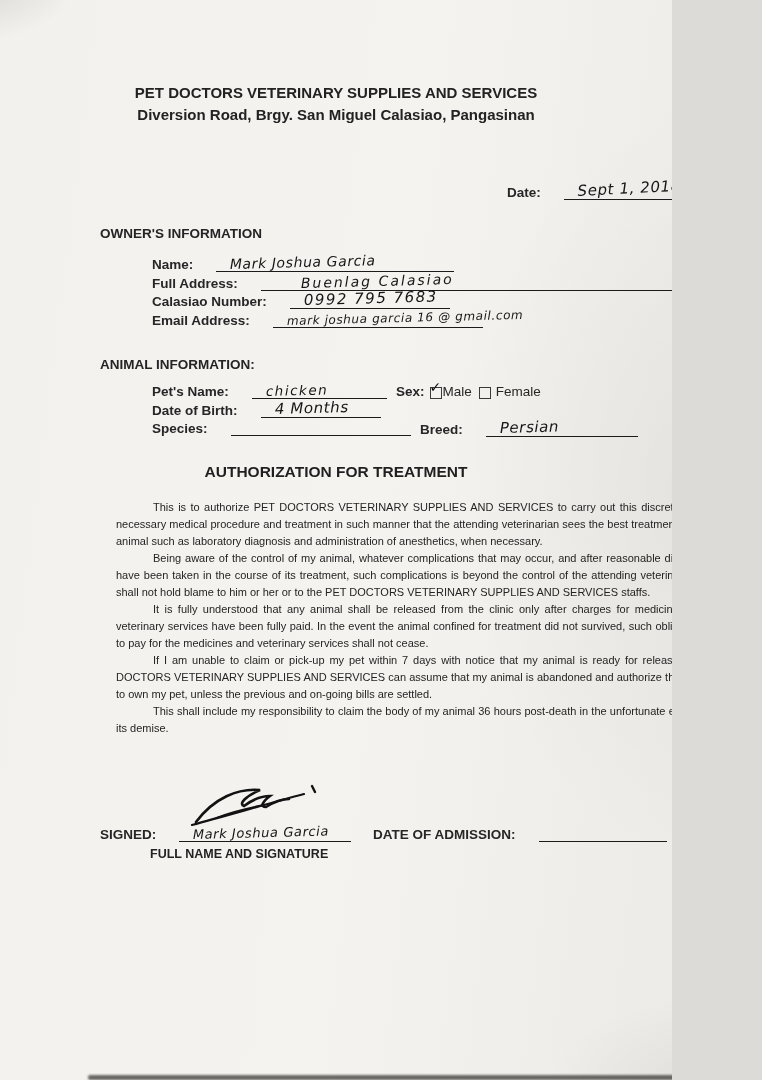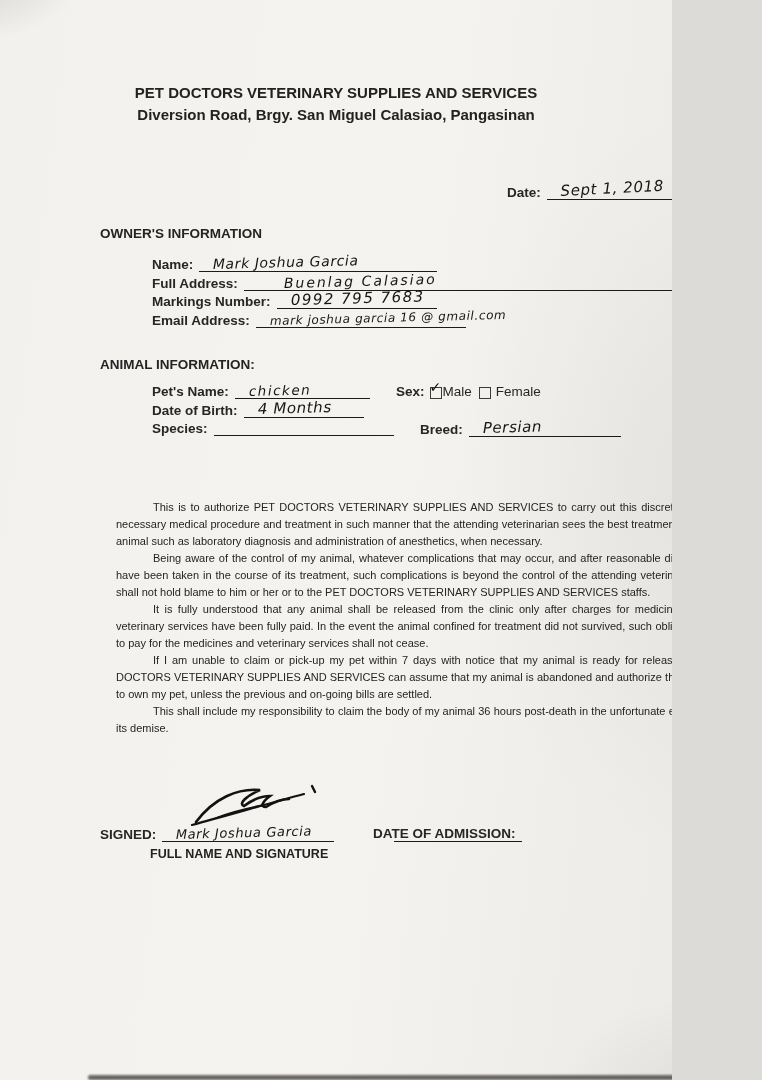--- a/index.html
+++ b/index.html
@@ -11,21 +11,21 @@
       radial-gradient(220px 130px at 104% 101%, rgba(0,0,0,0.05), transparent 70%),
       radial-gradient(300px 500px at 102% 45%, rgba(0,0,0,0.04), transparent 75%),
       linear-gradient(97deg,#f3f1ee 0%,#f5f3f0 55%,#edebe7 100%);
   }
   .abs{position:absolute;}
   .b{font-weight:bold;}
   .printed{font-size:13.5px;color:#242424;}
   .header{top:82px;left:0;right:0;text-align:center;font-weight:bold;font-size:15px;line-height:22px;color:#222;}
   .doc-title{top:463px;left:0;right:0;text-align:center;font-weight:bold;font-size:15.5px;color:#1f1f1f;}
   .row{display:flex;align-items:flex-end;margin-bottom:2.5px;height:16px;}
-  .row .lbl{font-weight:bold;font-size:13.5px;margin-right:6px;white-space:nowrap;}
+  .row .lbl{font-weight:bold;font-size:13.5px;margin-right:23px;white-space:nowrap;}
   .uline{display:inline-block;border-bottom:1.6px solid #1b1b1b;height:15px;position:relative;}
   .hw{
     font-family:"DejaVu Sans",sans-serif;font-style:italic;color:#161616;
     white-space:nowrap;letter-spacing:0.6px;transform:rotate(-1.5deg);
     transform-origin:left bottom;position:absolute;left:14px;bottom:-1px;
   }
   .paras{top:499px;left:116px;width:592px;font-size:11px;line-height:17px;text-align:justify;color:#242424;}
   .paras p{margin:0;text-indent:37px;}
   .cb{display:inline-block;width:10px;height:10px;border:1.3px solid #3a3a3a;position:relative;top:1px;margin-right:1px;background:transparent;}
   .cb .tick{position:absolute;left:-1px;top:-9px;font-size:14px;color:#111;font-family:"DejaVu Sans",sans-serif;}
@@ -60,21 +60,21 @@
         <span class="hw" style="font-size:14px;">Mark Joshua Garcia</span>
       </span>
     </div>
     <div class="row">
       <span class="lbl">Full Address:</span>
       <span class="uline" style="width:506px;">
         <span class="hw" style="font-size:14px;left:40px;letter-spacing:2px;">Buenlag Calasiao</span>
       </span>
     </div>
     <div class="row">
-      <span class="lbl">Markings Number:</span>
+      <span class="lbl">Calasiao Number:</span>
       <span class="uline" style="width:160px;">
         <span class="hw" style="font-size:15px;letter-spacing:1.5px;">0992 795 7683</span>
       </span>
     </div>
     <div class="row">
       <span class="lbl">Email Address:</span>
       <span class="uline" style="width:210px;">
         <span class="hw" style="font-size:12px;">mark joshua garcia 16 @ gmail.com</span>
       </span>
     </div>
@@ -113,20 +113,21 @@
     <span>Female</span>
   </div>
 
   <div class="abs row" style="top:421px;left:420px;">
     <span class="lbl">Breed:</span>
     <span class="uline" style="width:152px;">
       <span class="hw" style="font-size:15px;">Persian</span>
     </span>
   </div>
 
+  <div class="abs doc-title">AUTHORIZATION FOR TREATMENT</div>
 
   <div class="abs paras">
     <p>This is to authorize PET DOCTORS VETERINARY SUPPLIES AND SERVICES to carry out this discretion the necessary medical procedure and treatment in such manner that the attending veterinarian sees the best treatment of my animal such as laboratory diagnosis and administration of anesthetics, when necessary.</p>
     <p>Being aware of the control of my animal, whatever complications that may occur, and after reasonable diligence have been taken in the course of its treatment, such complications is beyond the control of the attending veterinarian, I shall not hold blame to him or her or to the PET DOCTORS VETERINARY SUPPLIES AND SERVICES staffs.</p>
     <p>It is fully understood that any animal shall be released from the clinic only after charges for medicines and veterinary services have been fully paid. In the event the animal confined for treatment did not survived, such obligations to pay for the medicines and veterinary services shall not cease.</p>
     <p>If I am unable to claim or pick-up my pet within 7 days with notice that my animal is ready for release, PET DOCTORS VETERINARY SUPPLIES AND SERVICES can assume that my animal is abandoned and authorize the clinic to own my pet, unless the previous and on-going bills are settled.</p>
     <p>This shall include my responsibility to claim the body of my animal 36 hours post-death in the unfortunate event of its demise.</p>
   </div>
 
   <svg class="abs" style="top:778px;left:186px;" width="140" height="56" viewBox="0 0 140 56">
@@ -139,19 +140,19 @@
   </svg>
 
   <div class="abs row" style="top:826px;left:100px;">
     <span class="lbl">SIGNED:</span>
     <span class="uline" style="width:172px;">
       <span class="hw" style="font-size:13px;">Mark Joshua Garcia</span>
     </span>
   </div>
   <div class="abs caption" style="top:847px;left:150px;">FULL NAME AND SIGNATURE</div>
 
-  <div class="abs row" style="top:826px;left:373px;flex-direction:column;">
+  <div class="abs row" style="top:826px;left:373px;">
     <span class="lbl">DATE OF ADMISSION:</span>
     <span class="uline" style="width:128px;"></span>
   </div>
 
   <div class="scanband"></div>
 </div>
 
 </body></html>

